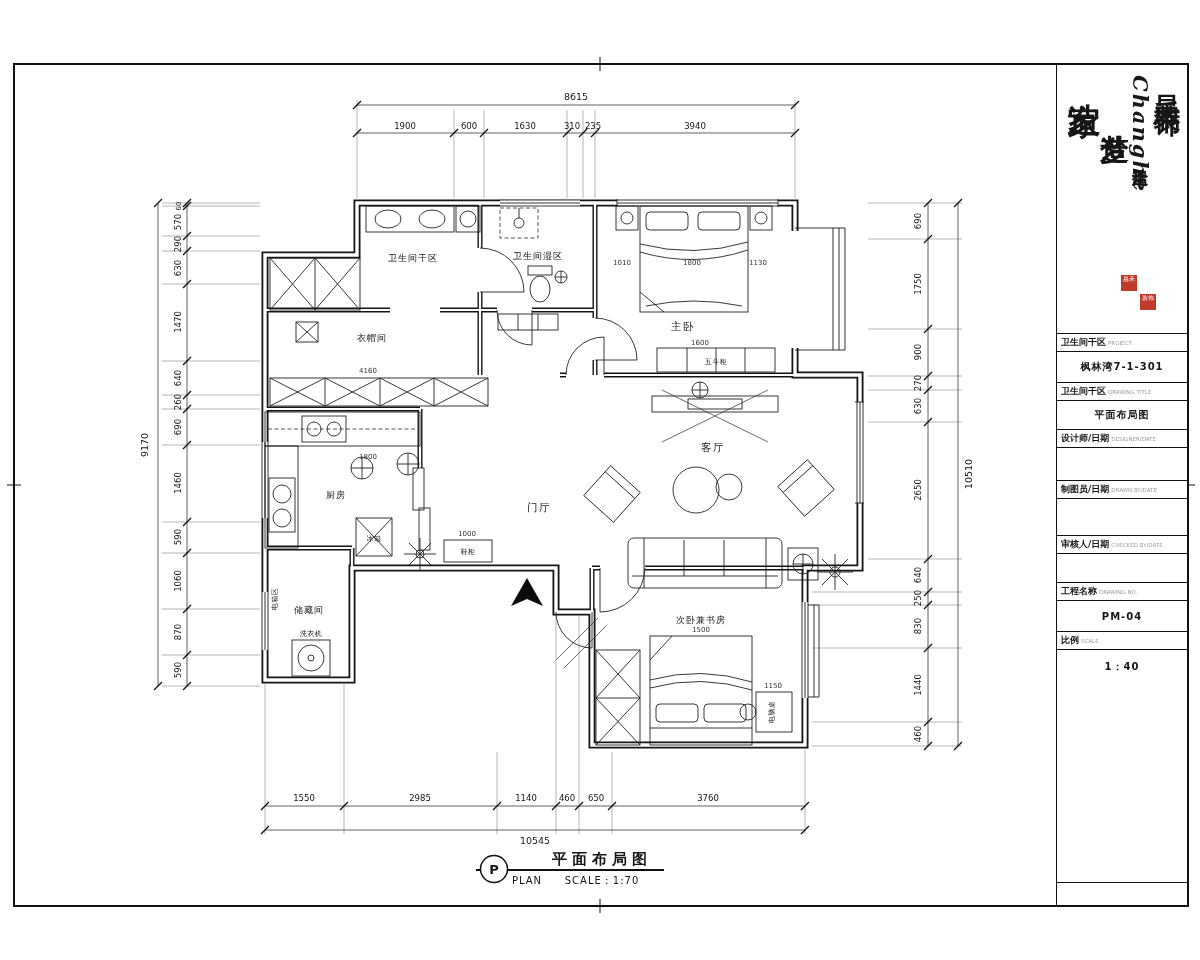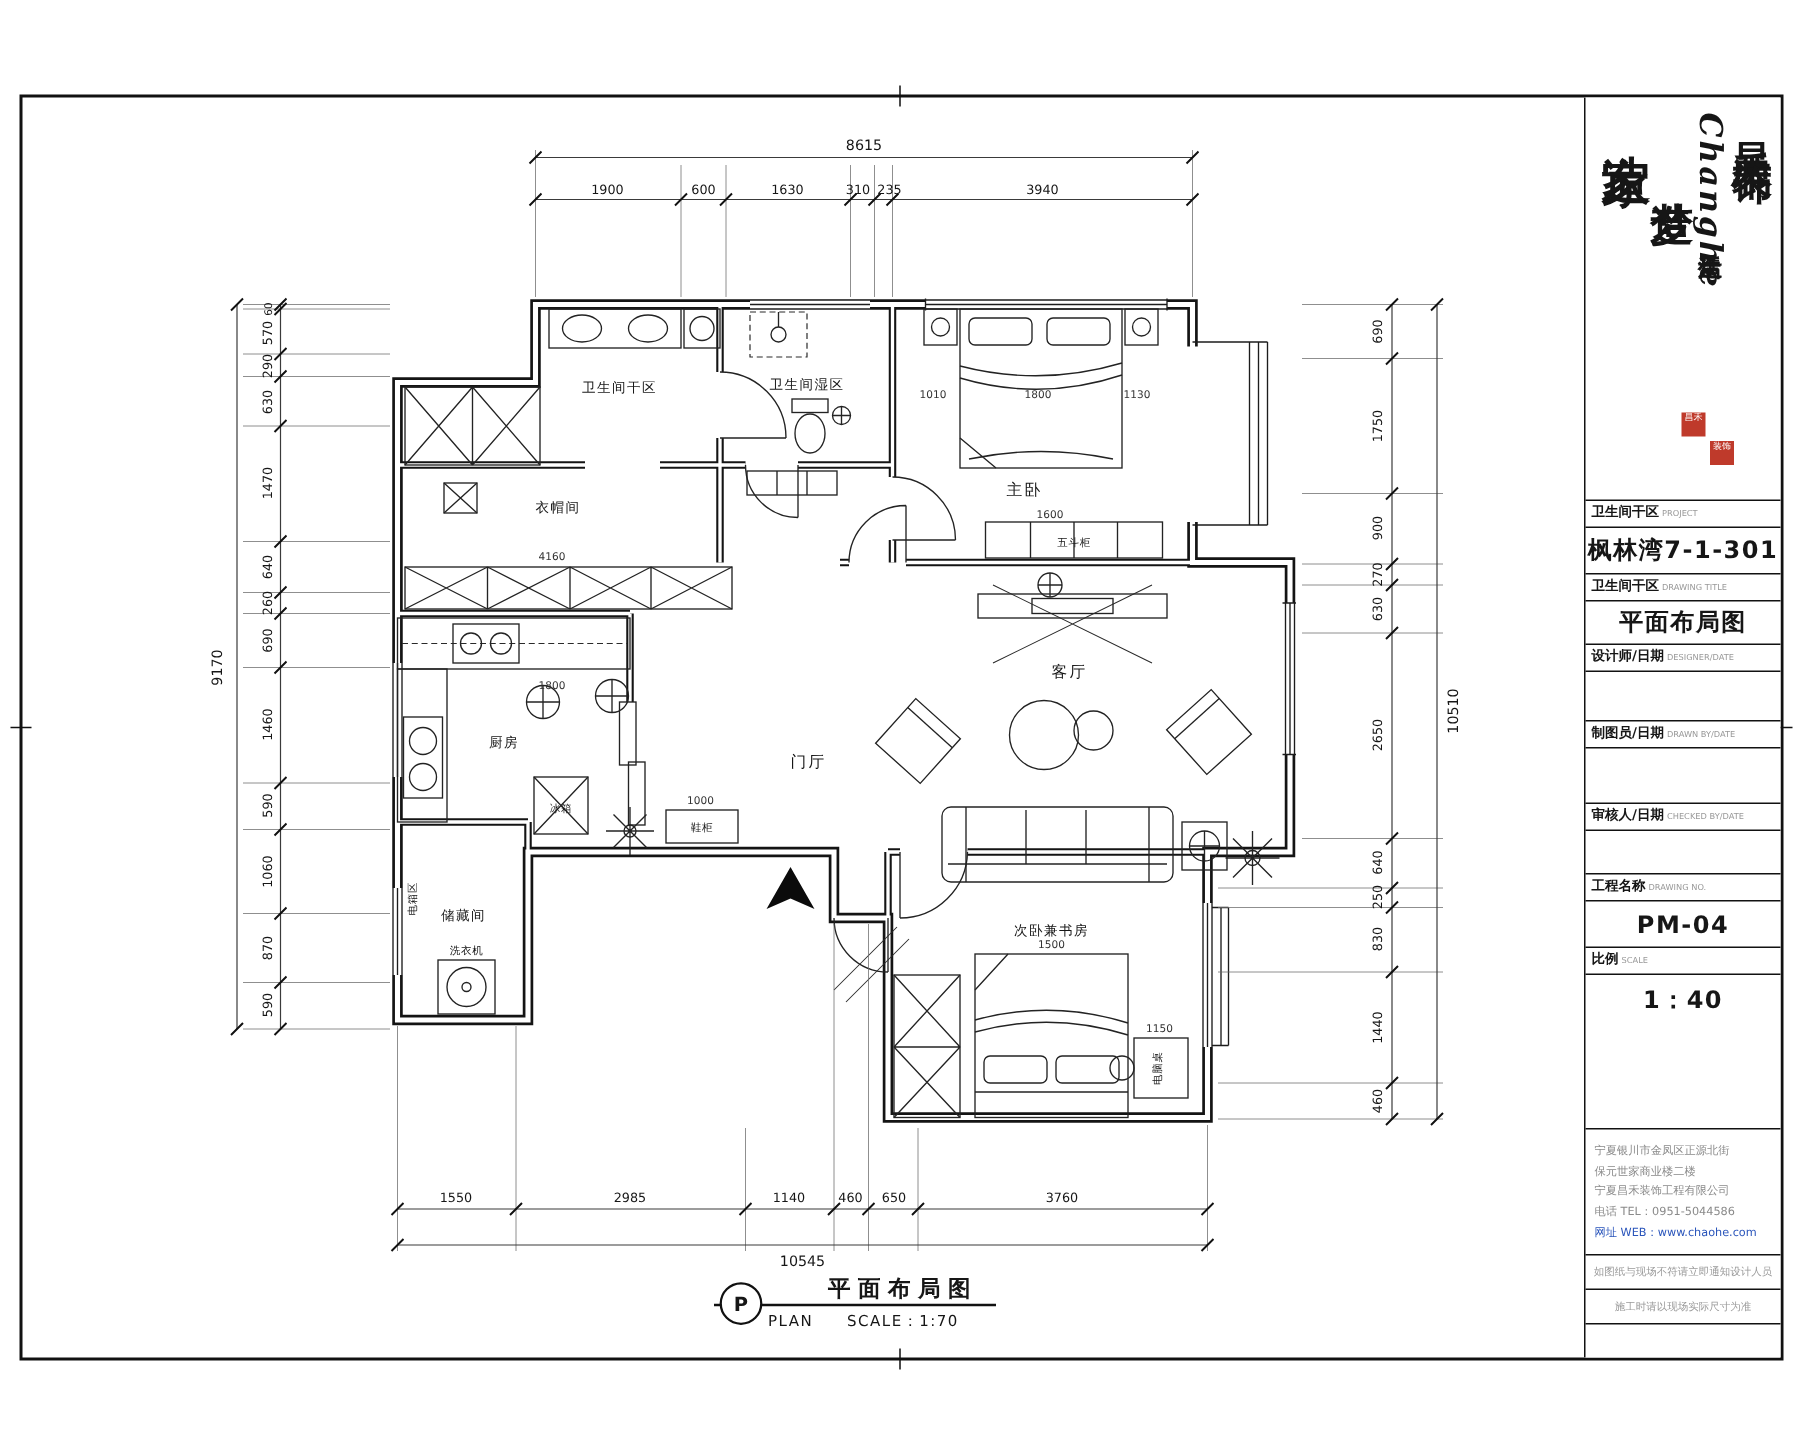--- a/index.html
+++ b/index.html
@@ -45,21 +45,21 @@
   .brand-en{right:34px;top:10px;font:italic bold 21px "DejaVu Serif",serif;letter-spacing:2px;}
   .brand-cn{right:2px;top:8px;font:bold 27px "DejaVu Serif",serif;letter-spacing:5px;}
   .seal{position:absolute;width:16px;height:16px;background:#bf3a2b;color:#fff;
         font-size:6px;line-height:8px;text-align:center;overflow:hidden;}
   .seal1{left:64px;top:210px;}
   .seal2{left:83px;top:229px;}
   .f-label{flex:none;height:17px;line-height:17px;border-top:1.4px solid #111;border-bottom:.8px solid #111;
            font-size:9px;font-weight:bold;padding:0 4px;white-space:nowrap;overflow:hidden;}
   .f-label .sub{font-size:5.5px;color:#999;font-weight:normal;margin-left:2px;}
   .f-value{flex:none;display:flex;align-items:center;justify-content:center;
-           font-size:16px;font-weight:bold;letter-spacing:1px;}
+           font-size:10px;font-weight:bold;letter-spacing:1px;}
   .spacer{flex:1 1 auto;}
   .company{flex:none;border-top:1.4px solid #111;padding:7px 6px;font-size:7.5px;
            color:#8a8a8a;line-height:1.85;}
   .company .web{color:#2a55bb;}
   .notes{flex:none;}
   .note-row{border-top:1px solid #111;font-size:7px;color:#9a9a9a;padding:6px 3px;text-align:center;}
   .bottom-pad{flex:none;height:22px;border-top:1px solid #111;}
 </style>
 </head>
 <body>
@@ -401,28 +401,17 @@
   </div>
   <div class="f-value" style="height:30px">PM-04</div>
 
   <div class="f-label">
     <span>比例</span><span class="sub">SCALE</span>
   </div>
   <div class="f-value" style="height:34px">1：40</div>
 
   <div class="spacer"></div>
 
-  <div class="company">
-    <div>宁夏银川市金凤区正源北街</div>
-    <div>保元世家商业楼二楼</div>
-    <div>宁夏昌禾装饰工程有限公司</div>
-    <div>电话 TEL：0951-5044586</div>
-    <div class="web">网址 WEB：www.chaohe.com</div>
-  </div>
-
-  <div class="notes">
-    <div class="note-row">如图纸与现场不符请立即通知设计人员</div>
-    <div class="note-row">施工时请以现场实际尺寸为准</div>
-  </div>
+
   <div class="bottom-pad"></div>
 </div>
 
 </div>
 
 </body></html>

